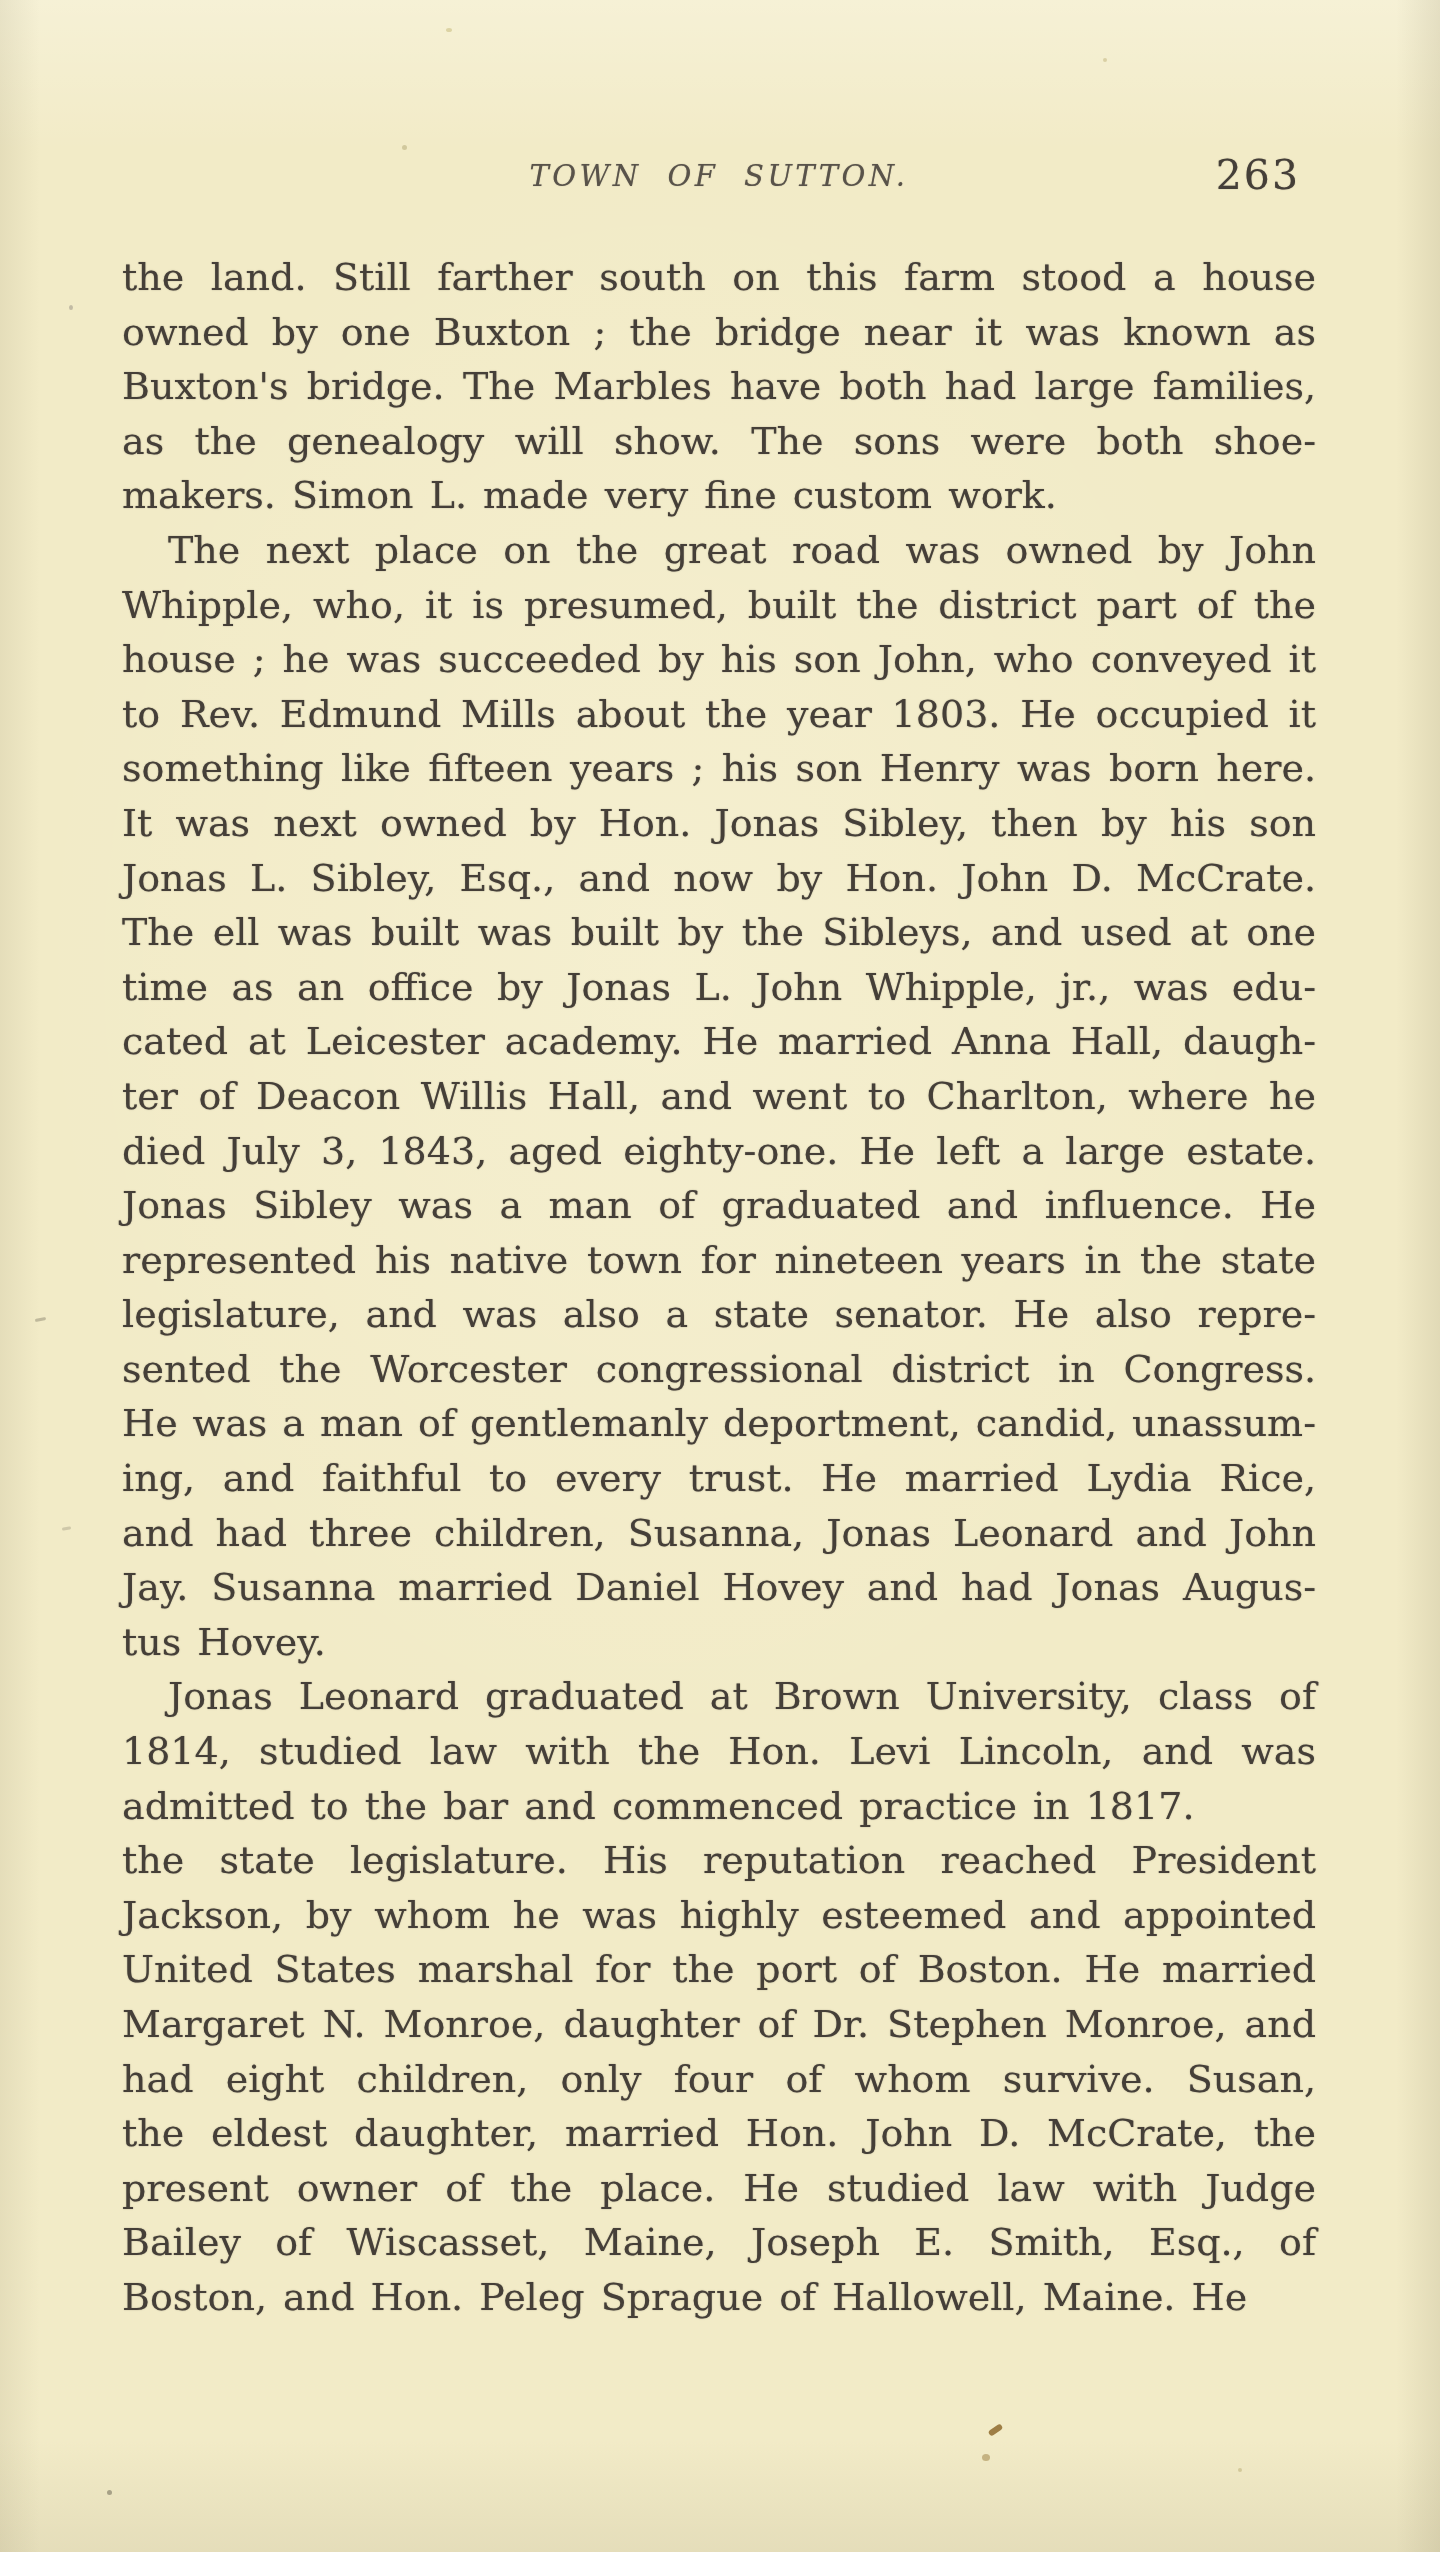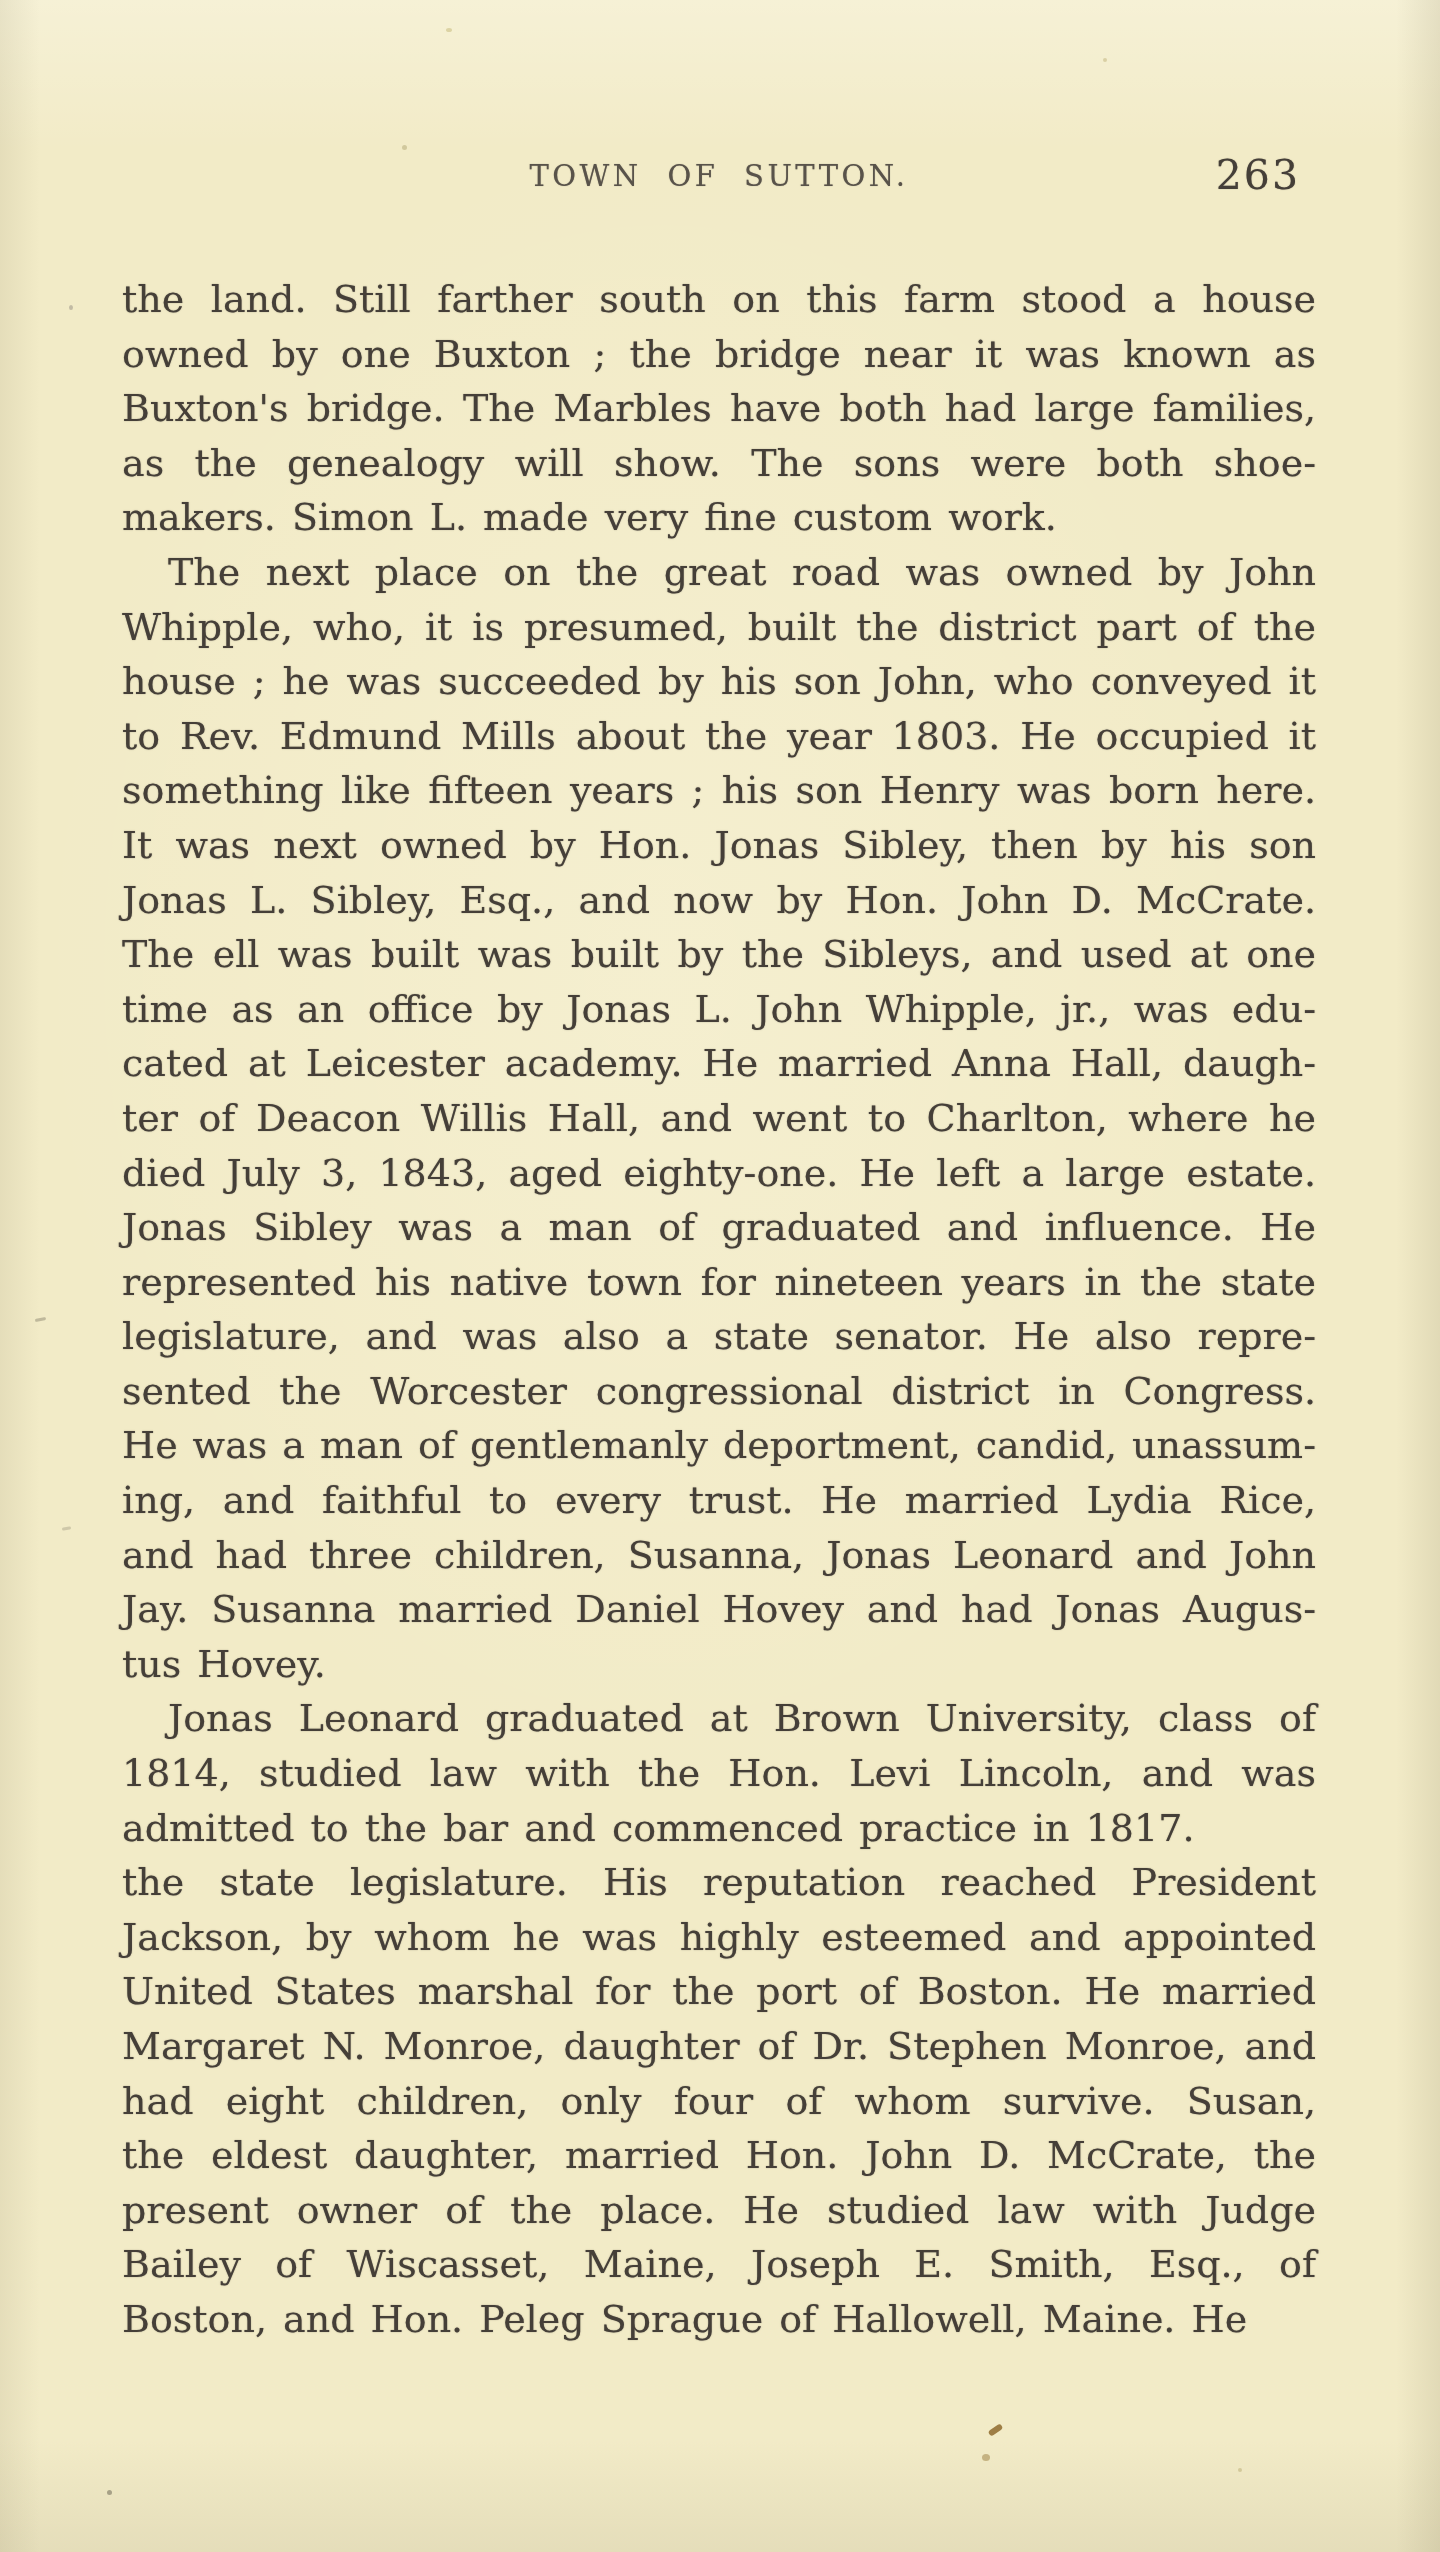--- a/index.html
+++ b/index.html
@@ -24,33 +24,34 @@
   .running-title {
     position: absolute;
     left: 0; bottom: 7px; width: 100%;
     text-align: center;
     font-size: 29px;
     letter-spacing: 3.5px;
     word-spacing: 13px;
     color: var(--header-ink, #59534a);
     text-shadow: 0 0 1px rgba(90,84,74,0.55);
     white-space: nowrap;
+    font-style: italic;
   }
   .page-number {
     position: absolute;
     right: 16px; bottom: 1px;
     font-size: 41px;
     letter-spacing: 2px;
     color: var(--ink, #453f38);
     text-shadow: 0 0 1px rgba(70,64,55,0.5);
     margin-top: 21px;
   }
   .page-body {
     position: absolute;
-    top: 272px; left: 122px;
+    top: 250px; left: 122px;
     width: 1194px;
   }
   .line {
     height: 54.6px;
     line-height: 54.6px;
     font-size: 38px;
     text-align: justify;
     text-align-last: justify;
     word-spacing: 1px;
     text-shadow: 0 0 1.2px rgba(70,64,55,0.55);

